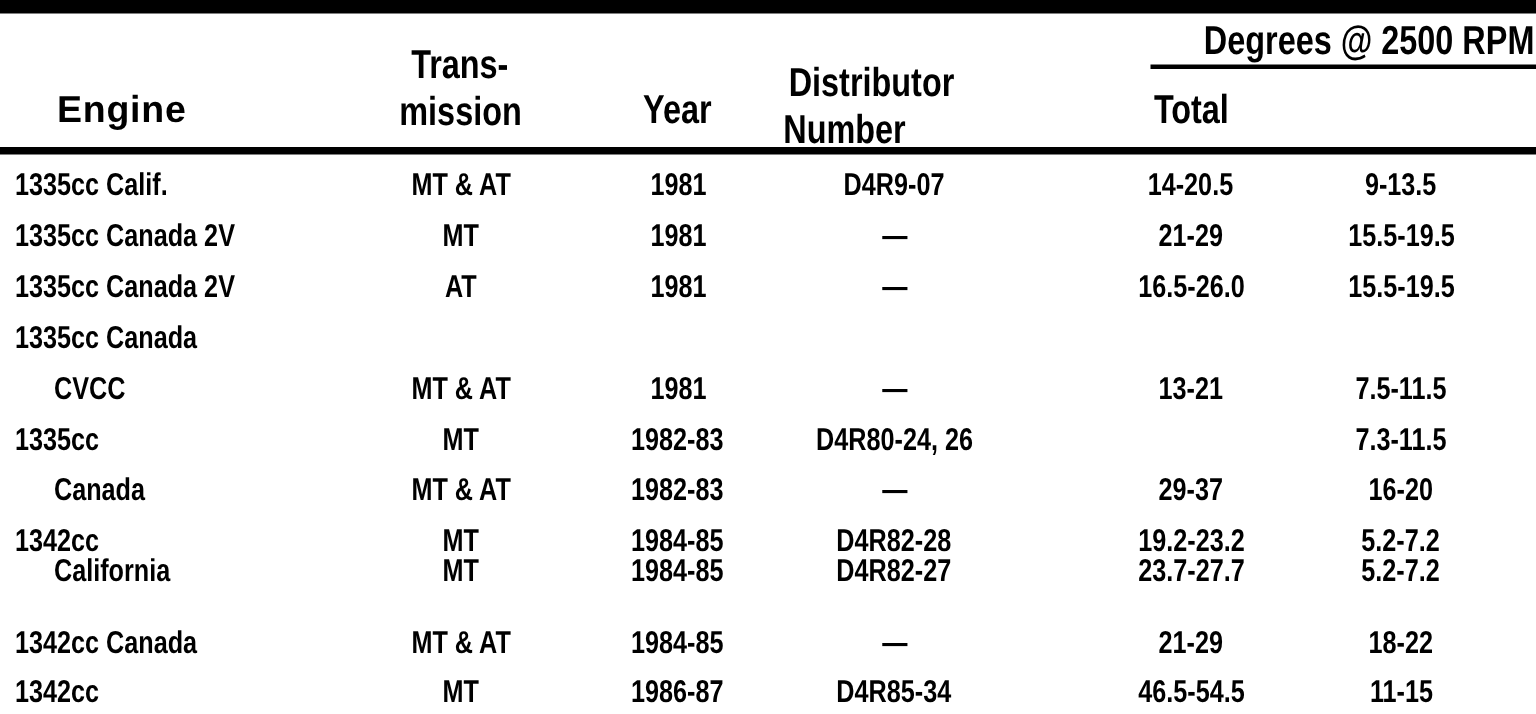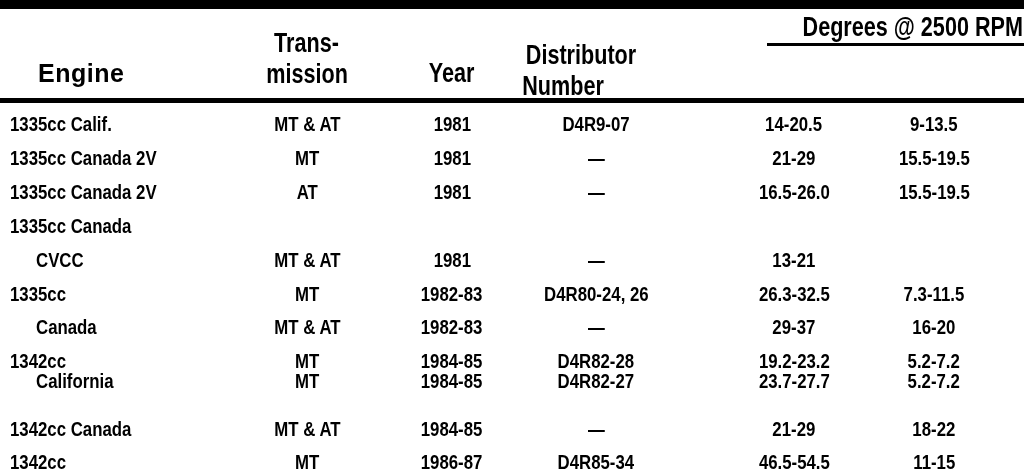--- a/index.html
+++ b/index.html
@@ -75,20 +75,23 @@
   <div class="h h-yr">
     <span class="txt">Year</span>
   </div>
   <div class="h h-dst">
     <span class="txt">Distributor</span><br>
     <span class="txt">Number</span>
   </div>
   <div class="h h-deg">
     <span class="txt">Degrees @ 2500 RPM</span>
   </div>
+  <div class="h h-tot">
+    <span class="txt">Total</span>
+  </div>
 
   <div class="hrule"></div>
 
   <div class="row" style="top:107px">
     <div class="c eng"><span class="txt">1335cc Calif.</span></div>
     <div class="c trn"><span class="txt">MT &amp; AT</span></div>
     <div class="c yr"><span class="txt">1981</span></div>
     <div class="c dst"><span class="txt">D4R9-07</span></div>
     <div class="c tot"><span class="txt">14-20.5</span></div>
     <div class="c cen"><span class="txt">9-13.5</span></div>
@@ -120,28 +123,28 @@
     <div class="c tot"><span class="txt"></span></div>
     <div class="c cen"><span class="txt"></span></div>
   </div>
 
   <div class="row" style="top:243px">
     <div class="c eng ind"><span class="txt">CVCC</span></div>
     <div class="c trn"><span class="txt">MT &amp; AT</span></div>
     <div class="c yr"><span class="txt">1981</span></div>
     <div class="c dst"><span class="txt">—</span></div>
     <div class="c tot"><span class="txt">13-21</span></div>
+    <div class="c cen"><span class="txt">7.5-11.5</span></div>
   </div>
 
   <div class="row" style="top:277px">
     <div class="c eng"><span class="txt">1335cc</span></div>
     <div class="c trn"><span class="txt">MT</span></div>
     <div class="c yr"><span class="txt">1982-83</span></div>
     <div class="c dst"><span class="txt">D4R80-24, 26</span></div>
-    <div class="c tot"><span class="txt">26.3-32.5</span></div>
     <div class="c cen"><span class="txt">7.3-11.5</span></div>
   </div>
 
   <div class="row" style="top:310px">
     <div class="c eng ind"><span class="txt">Canada</span></div>
     <div class="c trn"><span class="txt">MT &amp; AT</span></div>
     <div class="c yr"><span class="txt">1982-83</span></div>
     <div class="c dst"><span class="txt">—</span></div>
     <div class="c tot"><span class="txt">29-37</span></div>
     <div class="c cen"><span class="txt">16-20</span></div>

